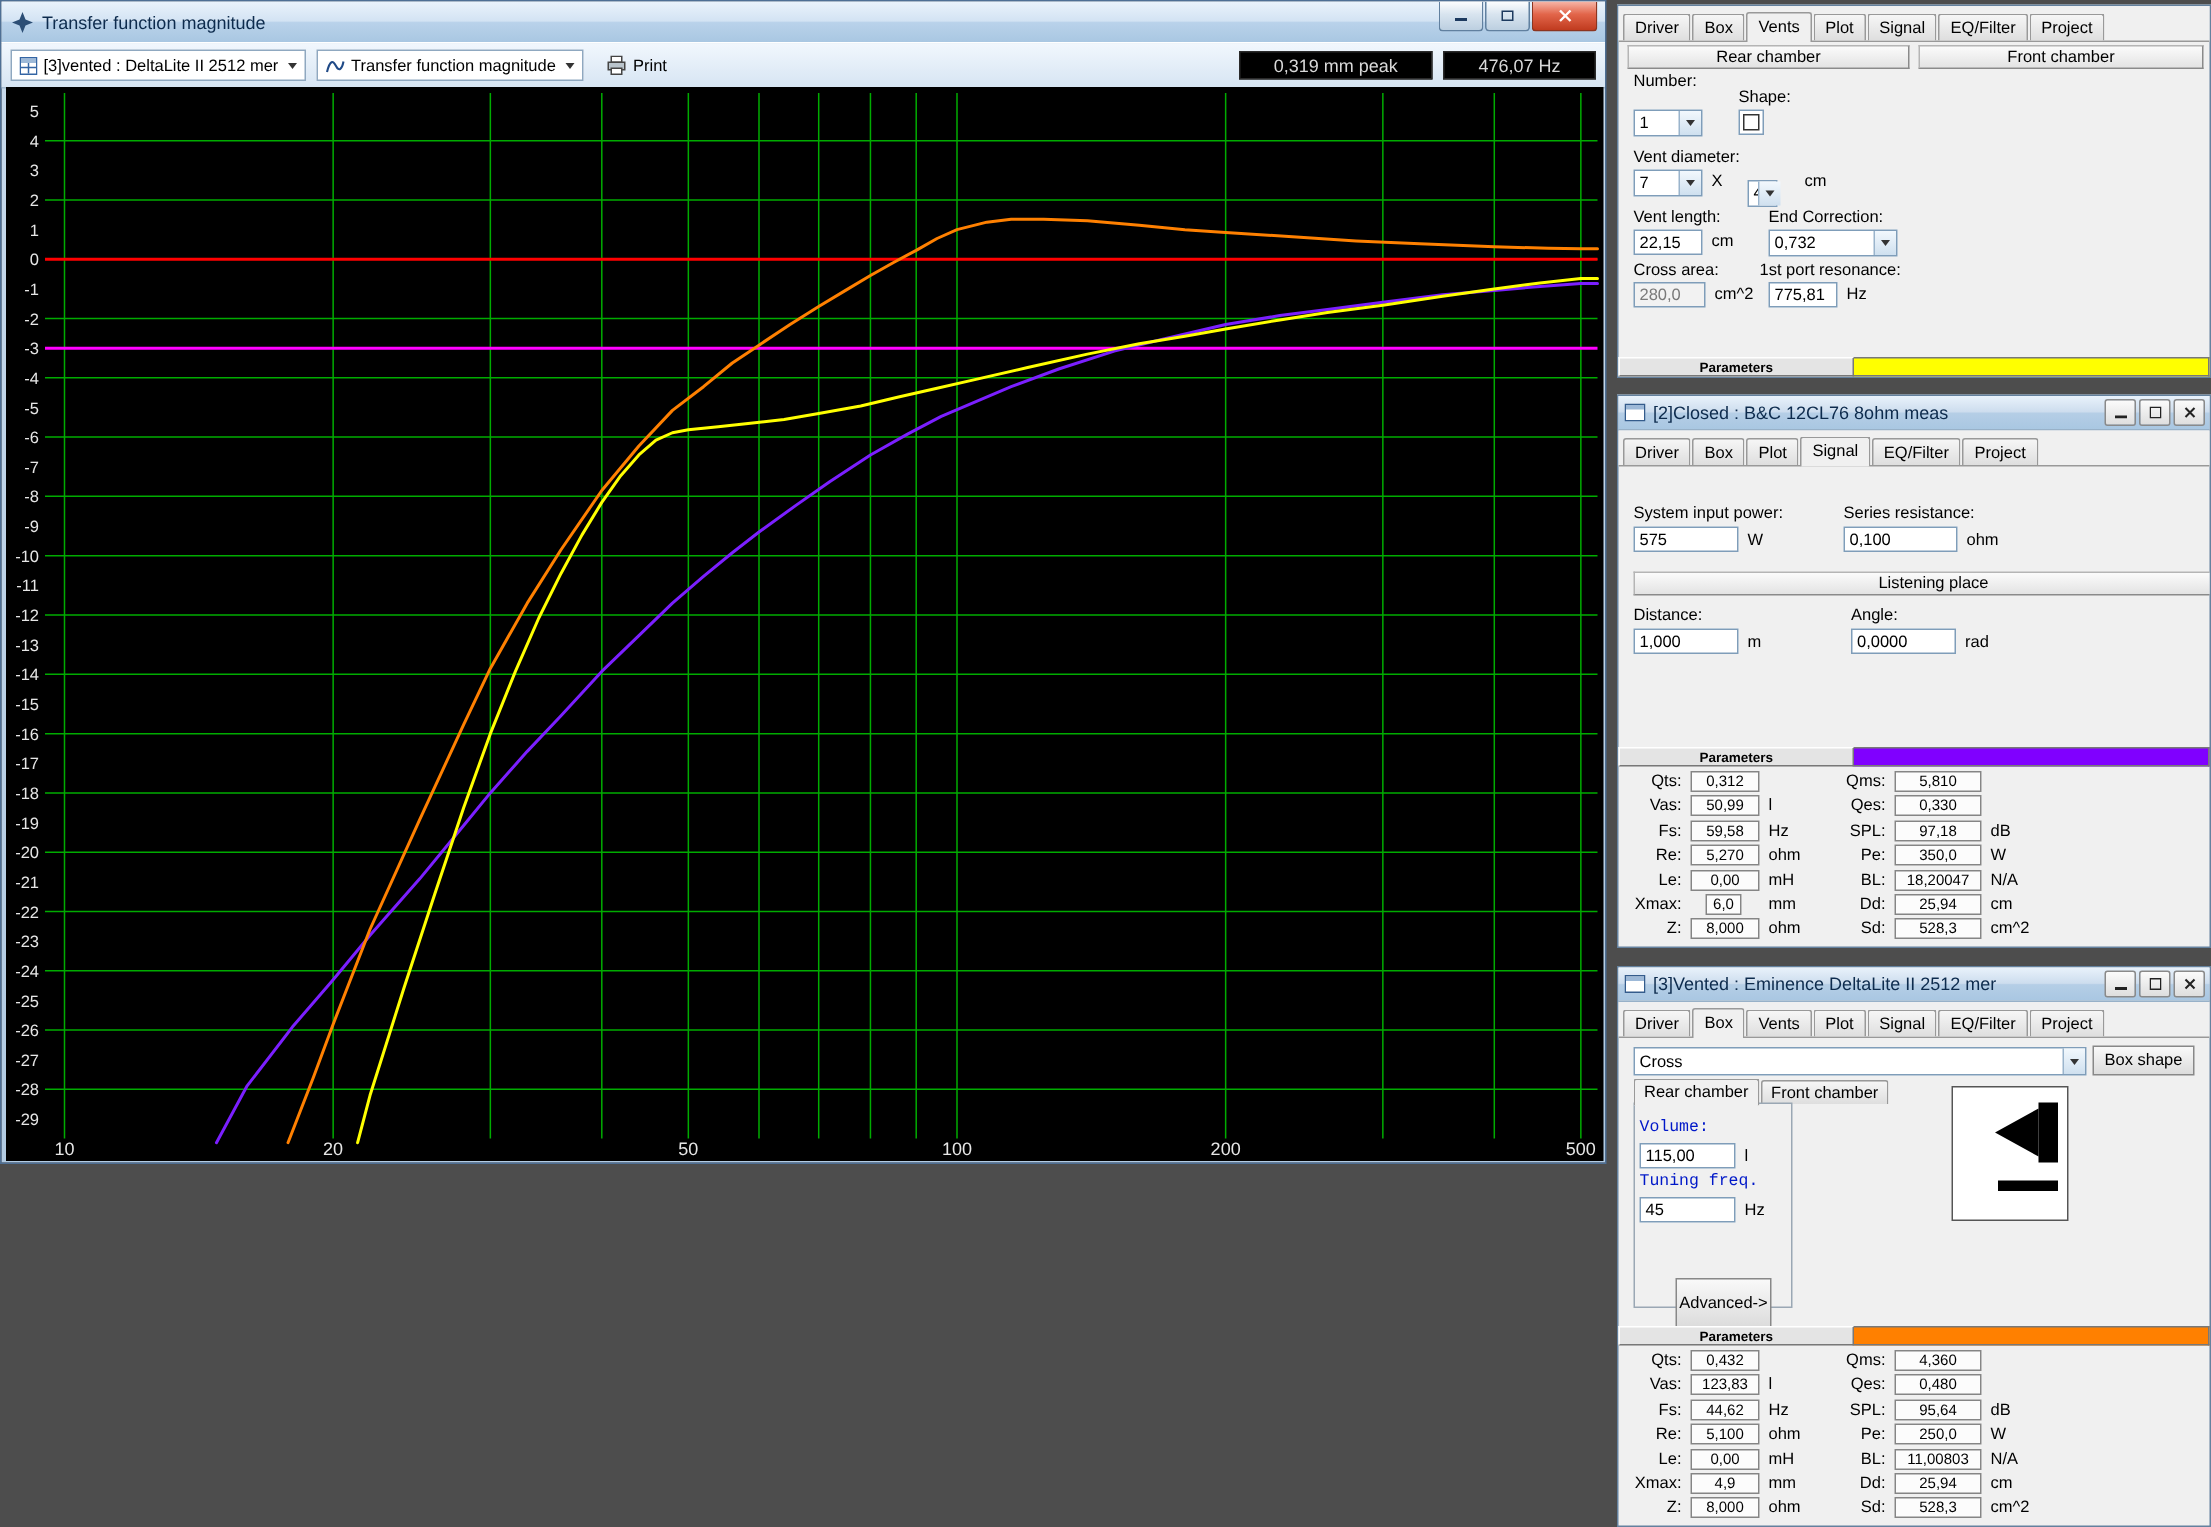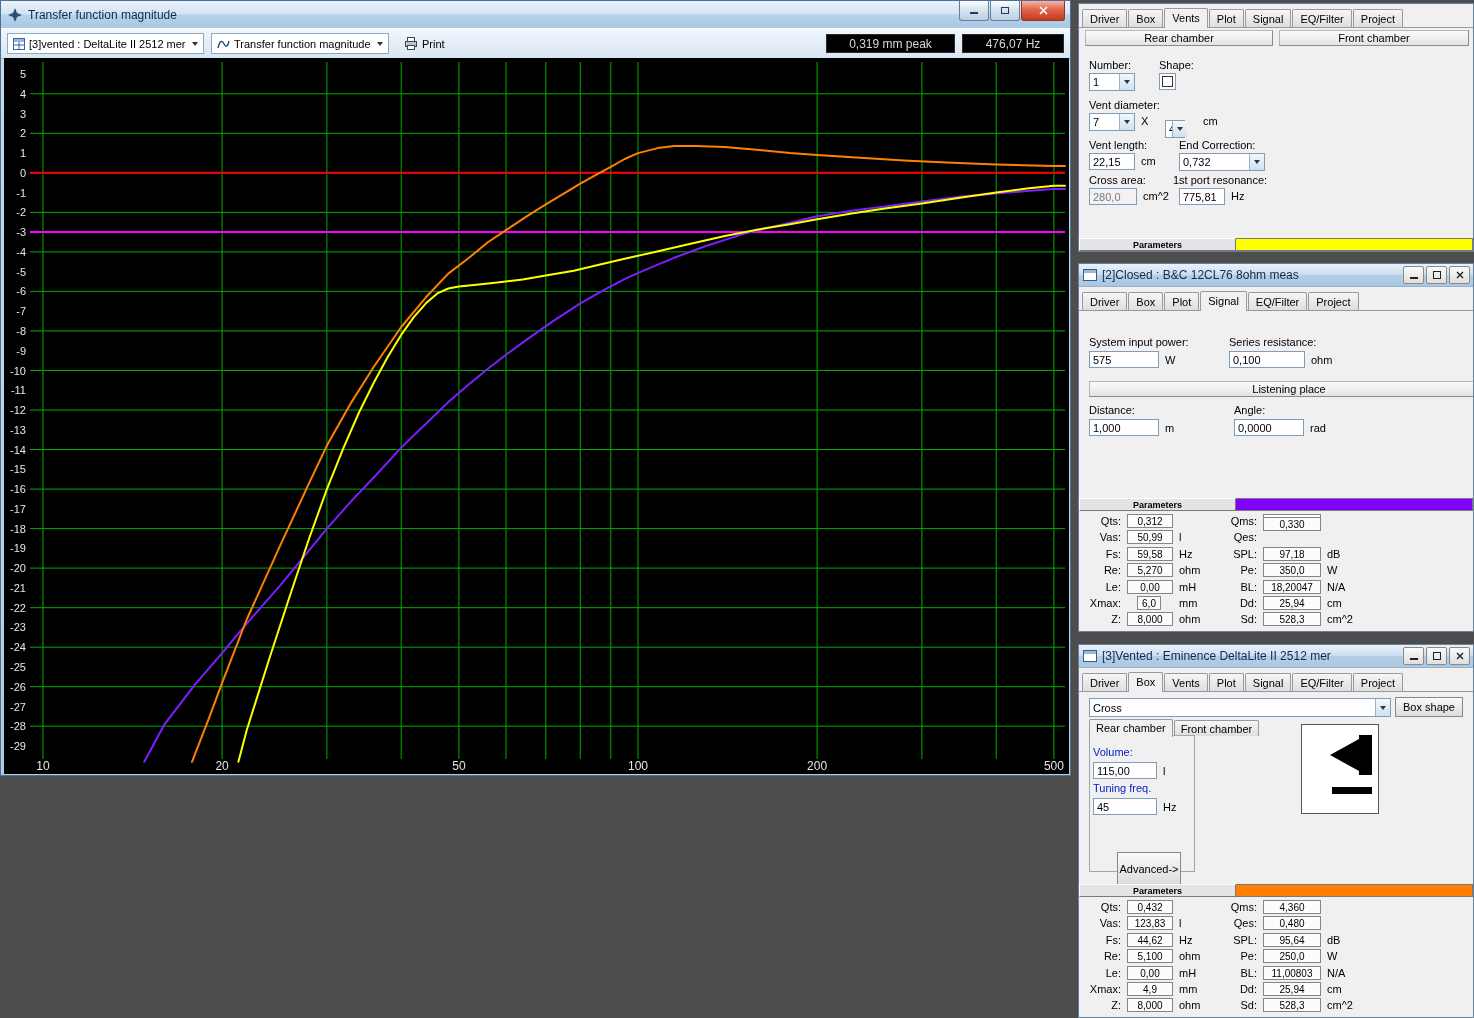--- a/index.html
+++ b/index.html
@@ -66,21 +66,21 @@
     font-size:11px;padding:3px 7px 2px;margin-right:1px;color:#000;white-space:nowrap;
     border:1px solid #999;border-bottom:none;border-radius:2px 2px 0 0;
     background:linear-gradient(#f6f6f6,#dedede);
   }
   .tab.active{background:#f0f0f0;padding-bottom:4px;margin-bottom:-1px;position:relative;z-index:2;}
   .subtabs{position:absolute;display:flex;align-items:flex-end;height:18px;}
   .subtabs .tab{padding:2px 6px 1px;}
   .subtabs .tab.active{padding-bottom:3px;}
   .cbody{position:relative;flex:1 1 auto;font-size:11px;overflow:hidden;}
   .lbl{position:absolute;font-size:11px;color:#000;white-space:nowrap;}
-  .bluelbl{color:#0018c8;}
+  .bluelbl{color:#0018c8;font-family:Liberation Mono, monospace;}
   .tb{
     position:absolute;height:17px;box-sizing:border-box;border:1px solid #7f9db9;background:#fff;
     font-size:11px;padding:0 3px;display:flex;align-items:center;white-space:nowrap;
   }
   .tb.disabled{color:#7a7a7a;background:#f2f2f2;}
   .combo{
     position:absolute;height:18px;box-sizing:border-box;border:1px solid #7f9db9;background:#fff;
     display:flex;align-items:center;font-size:11px;
   }
   .combo .cval{flex:1;padding:0 3px;white-space:nowrap;overflow:hidden;}
@@ -274,21 +274,21 @@
       <span class="tab active">Vents</span>
       <span class="tab">Plot</span>
       <span class="tab">Signal</span>
       <span class="tab">EQ/Filter</span>
       <span class="tab">Project</span>
     </div>
   <div class="cbody">
     <div class="grouphdr" style="left:6px;top:2px;width:188px;">Rear chamber</div>
     <div class="grouphdr" style="left:200px;top:2px;width:190px;">Front chamber</div>
 
-    <span class="lbl" style="left:10px;top:31px;text-align:center;">Number:</span>
+    <span class="lbl" style="left:10px;top:20px;text-align:center;">Number:</span>
     <span class="lbl" style="left:80px;top:31px;">Shape:</span>
     <div class="combo" style="left:10px;top:45px;width:46px;">
       <span class="cval">1</span>
       <span class="cbtn2">
           <span class="arr"></span>
         </span>
     </div>
     <div class="shapebtn" style="left:80px;top:45px;">
         <span></span>
       </div>
@@ -407,21 +407,21 @@
       <span class="plab" style="left: 2px; top: 86px; width: 40px;">Xmax:</span>
       <span class="pval" style="left: 58px; top: 85px; width: 24px;">6,0</span>
       <span class="puni" style="left: 100px; top: 86px;">mm</span>
       <span class="plab" style="left: 2px; top: 102px; width: 40px;">Z:</span>
       <span class="pval" style="left: 48px; top: 101px; width: 46px;">8,000</span>
       <span class="puni" style="left: 100px; top: 102px;">ohm</span>
       <span class="plab" style="left: 138px; top: 4px; width: 40px;">Qms:</span>
       <span class="pval" style="left: 184px; top: 3px; width: 58px;">5,810</span>
       <span class="puni" style="left: 248px; top: 4px;"></span>
       <span class="plab" style="left: 138px; top: 20px; width: 40px;">Qes:</span>
-      <span class="pval" style="left: 184px; top: 6px; width: 58px;">0,330</span>
+      <span class="pval" style="left: 184px; top: 19px; width: 58px;">0,330</span>
       <span class="puni" style="left: 248px; top: 20px;"></span>
       <span class="plab" style="left: 138px; top: 37px; width: 40px;">SPL:</span>
       <span class="pval" style="left: 184px; top: 36px; width: 58px;">97,18</span>
       <span class="puni" style="left: 248px; top: 37px;">dB</span>
       <span class="plab" style="left: 138px; top: 53px; width: 40px;">Pe:</span>
       <span class="pval" style="left: 184px; top: 52px; width: 58px;">350,0</span>
       <span class="puni" style="left: 248px; top: 53px;">W</span>
       <span class="plab" style="left: 138px; top: 70px; width: 40px;">BL:</span>
       <span class="pval" style="left: 184px; top: 69px; width: 58px;">18,20047</span>
       <span class="puni" style="left: 248px; top: 70px;">N/A</span>

